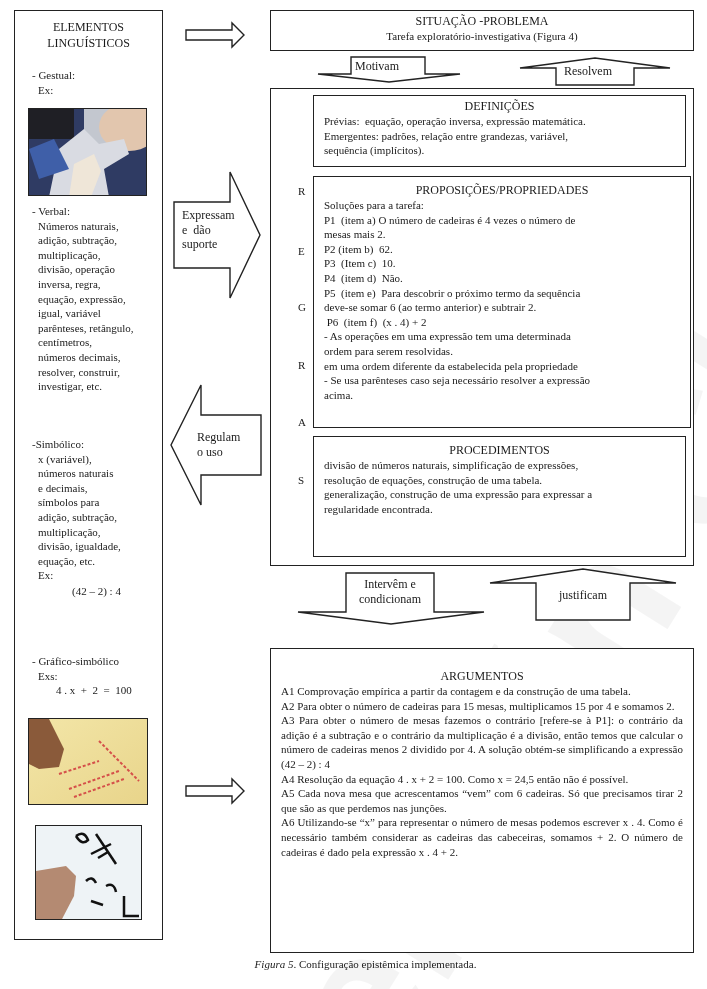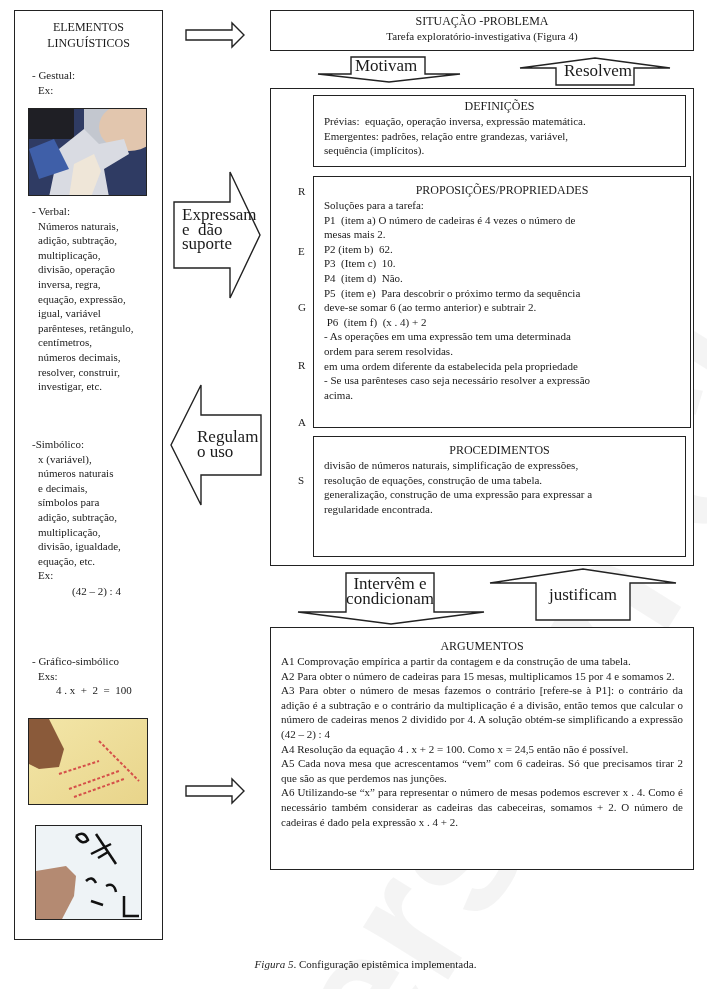--- a/index.html
+++ b/index.html
@@ -7,21 +7,21 @@
          font-family:"Liberation Serif", "DejaVu Serif", serif; color:#1a1a1a; }
   .abs { position:absolute;margin-left:12px; }
   .box { position:absolute; border:1.5px solid #222; box-sizing:border-box; background:#fff; }
   .txt { font-size:11px; line-height:14.6px; }
   .center { text-align:center; }
   .title { font-size:12px; line-height:16px; text-align:center; }
   .line { display:block; white-space:nowrap; }
   .photo { position:absolute; border:1.5px solid #222; box-sizing:border-box; overflow:hidden; }
   .justify { text-align:justify; }
   svg.arrow { position:absolute; overflow:visible; }
-  .arrow-label { position:absolute; font-size:17px; line-height:14.5px; }
+  .arrow-label { position:absolute; font-size:12px; line-height:14.5px; }
   .watermark { position:absolute; color:rgba(0,0,0,0.045); font-family:"Liberation Sans", sans-serif;
                font-size:190px; font-weight:bold; transform:rotate(-58deg); white-space:nowrap; pointer-events:none; }
 </style>
 </head>
 <body>
 
 <div class="watermark" style="left:-40px; top:480px;">Versión Clame</div>
 
 <div class="box" style="left:14px; top:10px; width:149px; height:930px;">
   <div class="title" style="margin-top:8px;">
@@ -217,21 +217,21 @@
 <div class="arrow-label center" style="left:346px; top:577px; width:88px;">
   <span class="line">Intervêm e</span>
   <span class="line">condicionam</span>
 </div>
 
 <svg class="arrow" style="left:490px; top:569px;" width="186" height="52" viewBox="0 0 186 52">
   <path d="M0 14 L93 0 L186 14 L140 14 L140 51 L46 51 L46 14 Z" fill="#fff" stroke="#222" stroke-width="1.4"></path>
 </svg>
 <div class="arrow-label center" style="left:536px; top:588px; width:94px;">justificam</div>
 
-<div class="box" style="left:270px; top:627px; width:424px; height:243px; padding:10px 10px 0 10px;">
+<div class="box" style="left:270px; top:648px; width:424px; height:305px; padding:19px 10px 0 10px;">
   <div class="title">ARGUMENTOS</div>
   <div class="txt justify">
     <div>A1 Comprovação empírica a partir da contagem e da construção de uma tabela.</div>
     <div>A2 Para obter o número de cadeiras para 15 mesas, multiplicamos 15 por 4 e somamos 2.</div>
     <div>A3 Para obter o número de mesas fazemos o contrário [refere-se à P1]: o contrário da adição é a subtração e o contrário da multiplicação é a divisão, então temos que calcular o número de cadeiras menos 2 dividido por 4. A solução obtém-se simplificando a expressão (42 – 2) : 4</div>
     <div>A4 Resolução da equação 4 . x + 2 = 100. Como x = 24,5 então não é possível.</div>
     <div>A5 Cada nova mesa que acrescentamos “vem” com 6 cadeiras. Só que precisamos tirar 2 que são as que perdemos nas junções.</div>
     <div>A6 Utilizando-se “x” para representar o número de mesas podemos escrever x . 4. Como é necessário também considerar as cadeiras das cabeceiras, somamos + 2. O número de cadeiras é dado pela expressão x . 4 + 2.</div>
   </div>
 </div>

